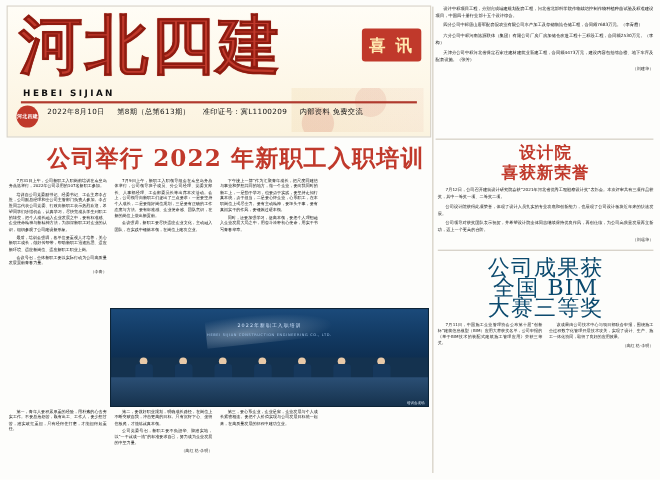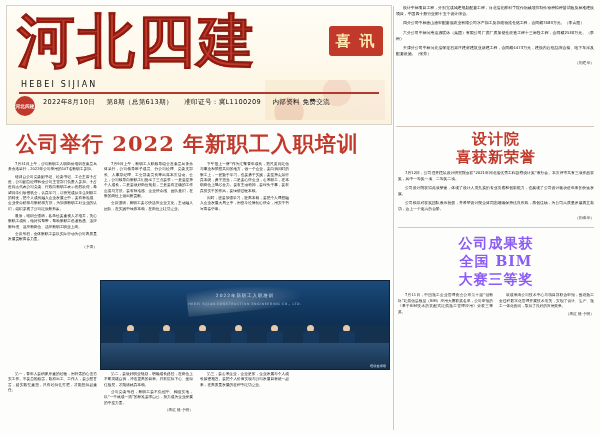--- a/index.html
+++ b/index.html
@@ -41,21 +41,21 @@
     font-family:"DejaVu Serif","Liberation Serif",serif;
     font-weight:bold;
     font-size:58px;line-height:58px;
     letter-spacing:2px;
     color:#c0392b;
     text-shadow:0 0 1px rgba(140,20,10,.5);
     -webkit-text-stroke:0.4px #8e1b10;
   }
   .mast-pinyin{
     position:absolute;left:14px;top:74px;
-    font-size:8px;font-weight:normal;letter-spacing:2.2px;
+    font-size:8px;font-weight:bold;letter-spacing:2.2px;
     color:#111;
   }
   .mast-rule{
     position:absolute;left:12px;top:86px;width:360px;height:2px;
     background:#b03a2e;
   }
   .mast-sub{
     position:absolute;left:118px;top:72px;
     font-size:8.2px;font-weight:bold;letter-spacing:.6px;color:#111;
   }
@@ -86,21 +86,21 @@
     position:absolute;right:6px;bottom:4px;width:120px;height:40px;
     background:
       radial-gradient(circle at 20% 80%, rgba(192,57,43,.14) 0 14%, transparent 15%),
       radial-gradient(circle at 60% 30%, rgba(192,57,43,.10) 0 18%, transparent 19%),
       linear-gradient(120deg, rgba(214,160,60,.10), rgba(192,57,43,.05));
   }
 
   
   .headline{
     position:absolute;left:16px;top:132px;width:370px;
-    text-align:left;
+    text-align:right;
     font-family:"DejaVu Serif","Liberation Serif",serif;
     font-weight:bold;font-size:21px;line-height:24px;
     color:#c0392b;letter-spacing:1px;
   }
 
   
   .cols{
     position:absolute;left:8px;top:162px;width:382px;height:110px;
   }
   .col{
@@ -173,22 +173,22 @@
     margin:0 0 4px 0;
   }
   .rt-body{
     font-size:3.8px;line-height:6px;text-align:justify;color:#111;
   }
   .rt-body p{margin:0 0 3px 0;text-indent:7px;}
   .rt-body .sig{text-align:right;color:#333;}
   .rt-sep{height:1px;background:#cfc9bd;margin:6px 0 6px 0;}
   .rt-head2{
     font-family:"DejaVu Serif","Liberation Serif",serif;
-    font-weight:bold;color:#8b5cf6;text-align:center;
-    font-size:14px;line-height:18px;letter-spacing:1px;
+    font-weight:normal;color:#0c4a6e;text-align:center;
+    font-size:20px;line-height:18px;letter-spacing:1px;
     margin:0 0 5px 0;
   }
   .rt-cols{display:flex;gap:6px;}
   .rt-cols .c{flex:1;font-size:3.7px;line-height:5.6px;text-align:justify;}
   .rt-cols .c p{margin:0 0 2px 0;text-indent:7px;}
   .rt-cols .c .sig{text-align:right;color:#333;}
 
   .clear{clear:both;}
 </style>
 </head>

